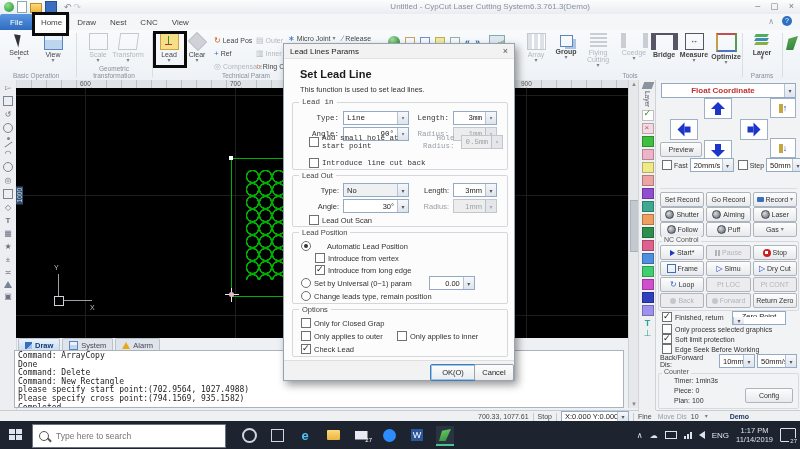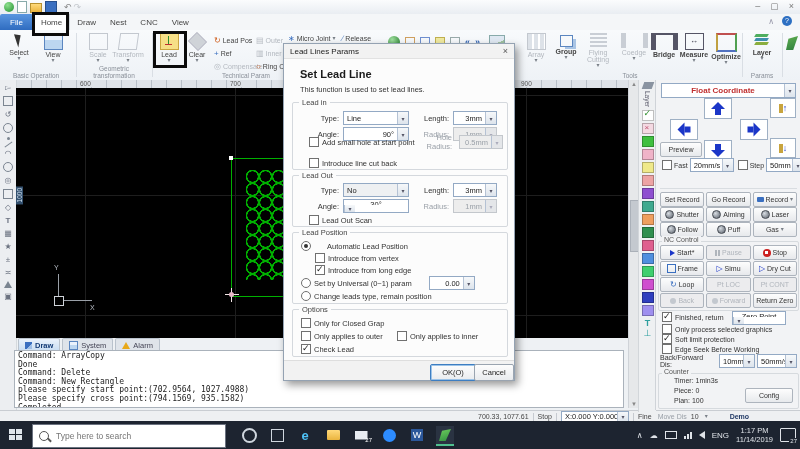--- a/index.html
+++ b/index.html
@@ -111,20 +111,21 @@
 
   <div class="a fx" id="titlebar">
     <div class="fx" style="padding-left:4px;">
       <span class="qa-ic" style="border-radius:50%;background:radial-gradient(circle at 35% 30%,#8fe08f,#1f8f2f);"></span>
       <span class="qa-ic" style="background:#fff;border:1px solid #8aa;width:8px;height:10px;"></span>
       <span class="qa-ic" style="background:linear-gradient(#ffd97a,#eab43e);border:1px solid #b8912f;height:8px;margin-top:2px;"></span>
       <span class="qa-ic" style="background:#3a6fc0;border:1px solid #28508e;"></span>
       <span style="color:#888;font-size:9px;margin:0 2px 0 4px;">↶</span>
       <span style="color:#c4c8cd;font-size:9px;">↷</span>
     </div>
+    <div class="a" style="right:210px;top:2px;font-size:8px;color:#8a9099;">Untitled - CypCut Laser Cutting System6.3.761.3(Demo)</div>
     <div class="a fx" style="right:6px;top:1px;gap:10px;color:#777;font-size:9px;">
       <span>–</span>
       <span>▢</span>
       <span>×</span>
     </div>
   </div>
 
   <div class="a fx" id="tabrow">
     <div class="rtab file">File</div>
     <div class="rtab" style="background:#fff;border:1px solid #d0d6dc;border-bottom:none;">Home</div>
@@ -646,21 +647,21 @@
   </div>
 
   <div class="a" id="dialog">
     <div id="dlg-title">
       <span style="flex:1;">Lead Lines Params</span>
       <span style="color:#555;font-size:9px;">×</span>
     </div>
     <div class="a" style="left:16px;top:24px;font-size:11px;font-weight:bold;color:#1a1a1a;">Set Lead Line</div>
     <div class="a f75" style="left:16px;top:41px;color:#333;">This function is used to set lead lines.</div>
 
-    <div class="gbox" style="left:8px;top:58px;width:214px;height:66px;">
+    <div class="gbox" style="left:8px;top:58px;width:214px;height:66px;font-family:Liberation Mono, monospace;">
       <span class="cap">Lead in</span>
       <div class="drow" style="left:16px;top:9px;right:4px;">
         <span style="width:30px;text-align:right;margin-right:4px;">Type:</span>
         <div class="combo" style="width:64px;">
             <span class="val l">Line</span>
             <span class="da">▾</span>
           </div>
         <span style="width:40px;text-align:right;margin-right:4px;">Length:</span>
         <div class="combo" style="width:42px;">
             <span class="val">3mm</span>
@@ -703,21 +704,21 @@
             <span class="da">▾</span>
           </div>
         <span style="width:40px;text-align:right;margin-right:4px;">Length:</span>
         <div class="combo" style="width:42px;">
             <span class="val">3mm</span>
             <span class="da">▾</span>
           </div>
       </div>
       <div class="drow" style="left:16px;top:24px;right:4px;">
         <span style="width:30px;text-align:right;margin-right:4px;">Angle:</span>
-        <div class="combo" style="width:64px;flex-direction:column;">
+        <div class="combo" style="width:64px;">
             <span class="val">30°</span>
             <span class="da">▾</span>
           </div>
         <span style="width:40px;text-align:right;margin-right:4px;color:#9aa0a8;">Radius:</span>
         <div class="combo dis" style="width:42px;">
             <span class="val">1mm</span>
             <span class="da">▾</span>
           </div>
       </div>
       <div class="drow" style="left:16px;top:38px;gap:3px;">

